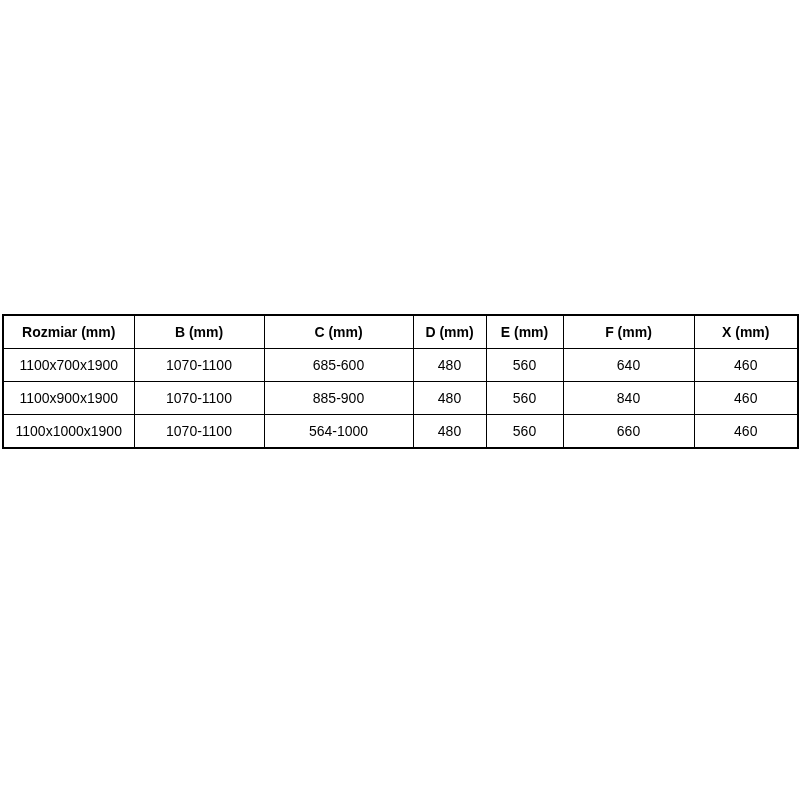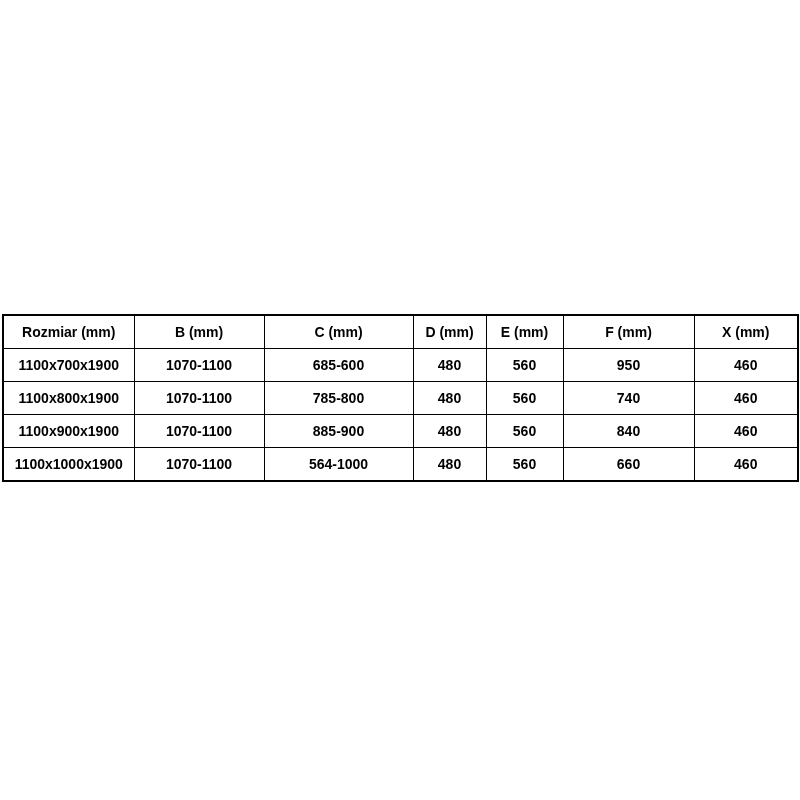--- a/index.html
+++ b/index.html
@@ -41,21 +41,21 @@
     white-space: nowrap;
     overflow: hidden;
   }
   table.spec-table {
     border: 2px solid #000000;
   }
   table.spec-table th {
     font-weight: bold;
   }
   table.spec-table td {
-    font-weight: bold;
+    font-weight: normal;
   }
 </style>
 </head>
 <body>
 
 <div class="page">
   <div class="table-wrap">
     <table class="spec-table">
       <colgroup>
         <col style="width:131px">
@@ -77,30 +77,21 @@
           <th>X (mm)</th>
         </tr>
       </thead>
       <tbody>
         <tr>
           <td>1100x700x1900</td>
           <td>1070-1100</td>
           <td>685-600</td>
           <td>480</td>
           <td>560</td>
-          <td>950</td>
-          <td>460</td>
-        </tr>
-        <tr>
-          <td>1100x800x1900</td>
-          <td>1070-1100</td>
-          <td>785-800</td>
-          <td>480</td>
-          <td>560</td>
-          <td>740</td>
+          <td>640</td>
           <td>460</td>
         </tr>
         <tr>
           <td>1100x900x1900</td>
           <td>1070-1100</td>
           <td>885-900</td>
           <td>480</td>
           <td>560</td>
           <td>840</td>
           <td>460</td>

